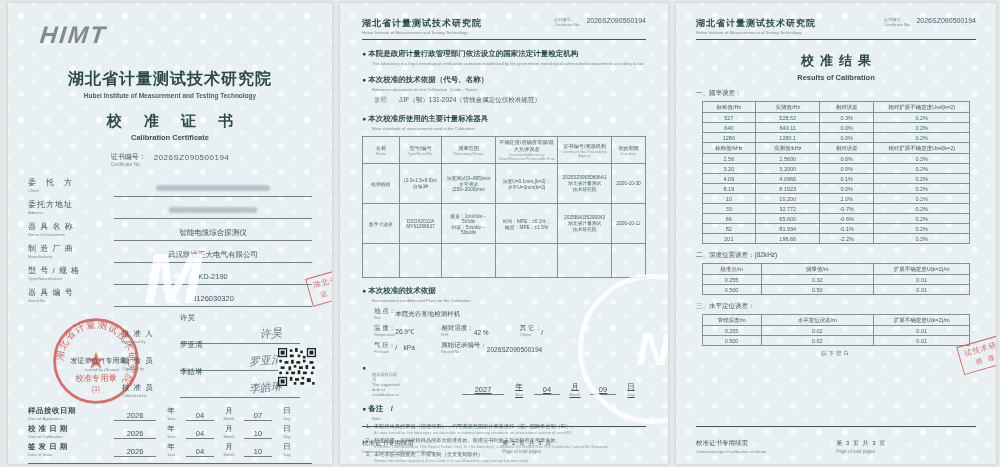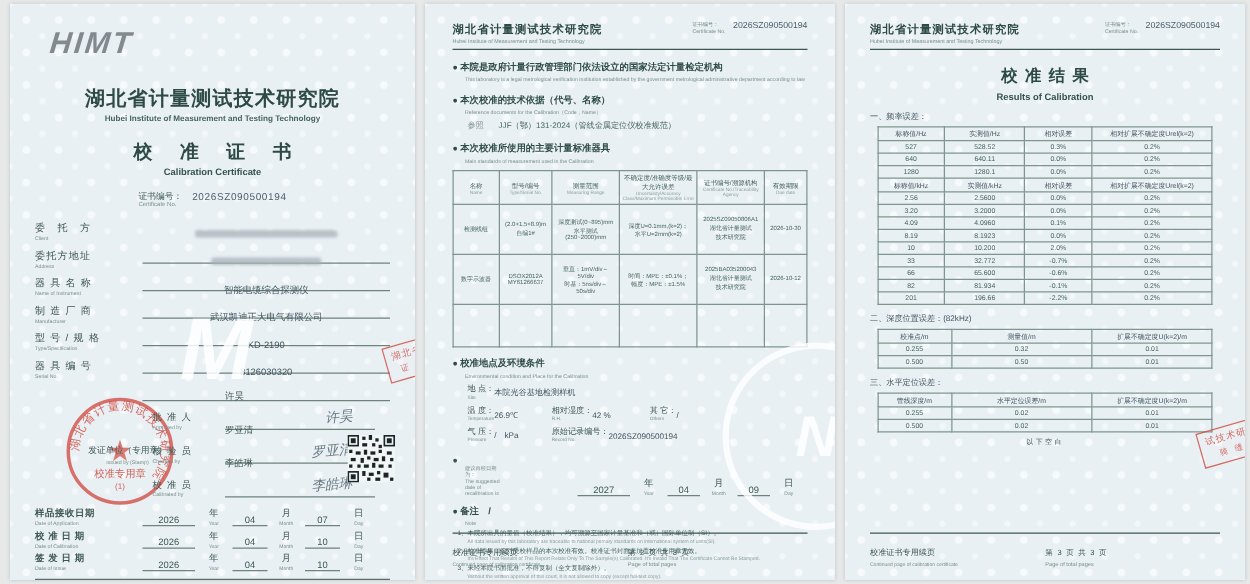--- a/index.html
+++ b/index.html
@@ -38,21 +38,21 @@
   .p1-title-en { text-align:center; font-size:7.5px; font-weight:bold; margin-top:2px; color:#35524c;}
   .certno-row { display:flex; justify-content:center; gap:8px; margin-top:10px; align-items:flex-start;}
   .certno-label { font-size:7px; }
   .certno-label .en{ display:block; font-size:4.8px; }
   .certno-val { font-size:8px; letter-spacing:.5px; padding-top:1px; color:#4a5f66;}
   .fields { margin-top:10px; }
   .frow { display:flex; align-items:flex-start; height:22px; }
   .flabel { width:86px; flex:none; }
   .flabel .cn { font-size:8px; letter-spacing:1px; }
   .flabel .en { font-size:4.2px; }
-  .fline { flex:1; border-bottom:.8px solid #6e837d; text-align:center; padding-bottom:15px; }
+  .fline { flex:1; border-bottom:.8px solid #6e837d; text-align:center; padding-bottom:1px; }
   .fval { font-size:7.5px; color:#40555c; }
   .redact { display:inline-block; width:58%; height:6px; background:#a7b2b8;
             border-radius:2px; filter:blur(1.2px); opacity:.75; }
   .sig-area { position:relative; height:82px; margin-top:8px; }
   .seal { position:absolute; left:22px; top:-2px; }
   .seal-label { position:absolute; left:14px; top:32px; width:120px; text-align:center; z-index:2;}
   .seal-label .cn{ font-size:7px; color:#3c5650;}
   .seal-label .en{ font-size:4.2px; display:block;}
   .sig-rows { position:absolute; right:12px; top:0; width:178px; }
   .srow { display:flex; align-items:flex-end; height:27px; position:relative;}
@@ -102,21 +102,21 @@
   .env { margin-top:8px; }
   .env-row { display:flex; margin:4px 0 0 12px; }
   .env-item { display:flex; align-items:flex-end; margin-right:12px;}
   .env-lbl { font-size:6.5px; }
   .env-lbl span{ display:block; font-size:3.8px; color:#78908a;}
   .env-val { font-size:6.5px; border-bottom:.7px solid transparent; min-width:34px; color:#40555c;}
   .recal { display:flex; align-items:flex-end; margin-top:9px; }
   .recal-lbl { font-size:7.5px; font-weight:bold;}
   .recal-lbl::before { content:"● "; font-size:7px;}
   .recal-lbl span{ display:block; font-size:4.2px; font-weight:normal; color:#78908a; margin-left:10px;}
-  .recal-vals { display:flex; margin-left:60px; align-items:flex-end;}
+  .recal-vals { display:flex; margin-left:60px; align-items:center;text-decoration:underline;}
   .note { margin-top:7px; }
   .note-items { margin:2px 0 0 4px; }
   .note-item { margin-top:2px; }
   .note-item .cn{ font-size:5.2px; color:#46655e;}
   .note-item .en{ font-size:4px; margin-left:8px; color:#8aa09a;}
   .p23-footer { position:absolute; left:22px; right:22px; bottom:10px;
        border-top:1.2px solid #3c5650; padding-top:4px; display:flex; gap:70px;}
   .pf-left .cn{ font-size:6.5px;}
   .pf-left .en{ font-size:4px; display:block;}
   .pf-page .cn{ font-size:6px; letter-spacing:1px;}
@@ -495,21 +495,21 @@
           <td></td>
           <td></td>
           <td></td>
           <td></td>
         </tr>
       </tbody>
   </table>
 
   <div class="env">
     <div class="bullet" style="margin-top:0">
-      <div class="b-cn">校准地点及环境条件</div>
+      <div class="b-cn">本次校准的技术依据</div>
       <div class="b-en en">Environmental condition and Place for the Calibration</div>
     </div>
     <div class="env-row">
       <div class="env-item">
         <div class="env-lbl">
             <span style="font-size:6.5px;color:#3c5650">地 点：</span>
             <span class="en">Site</span>
           </div>
         <div class="env-val">本院光谷基地检测样机</div>
       </div>

